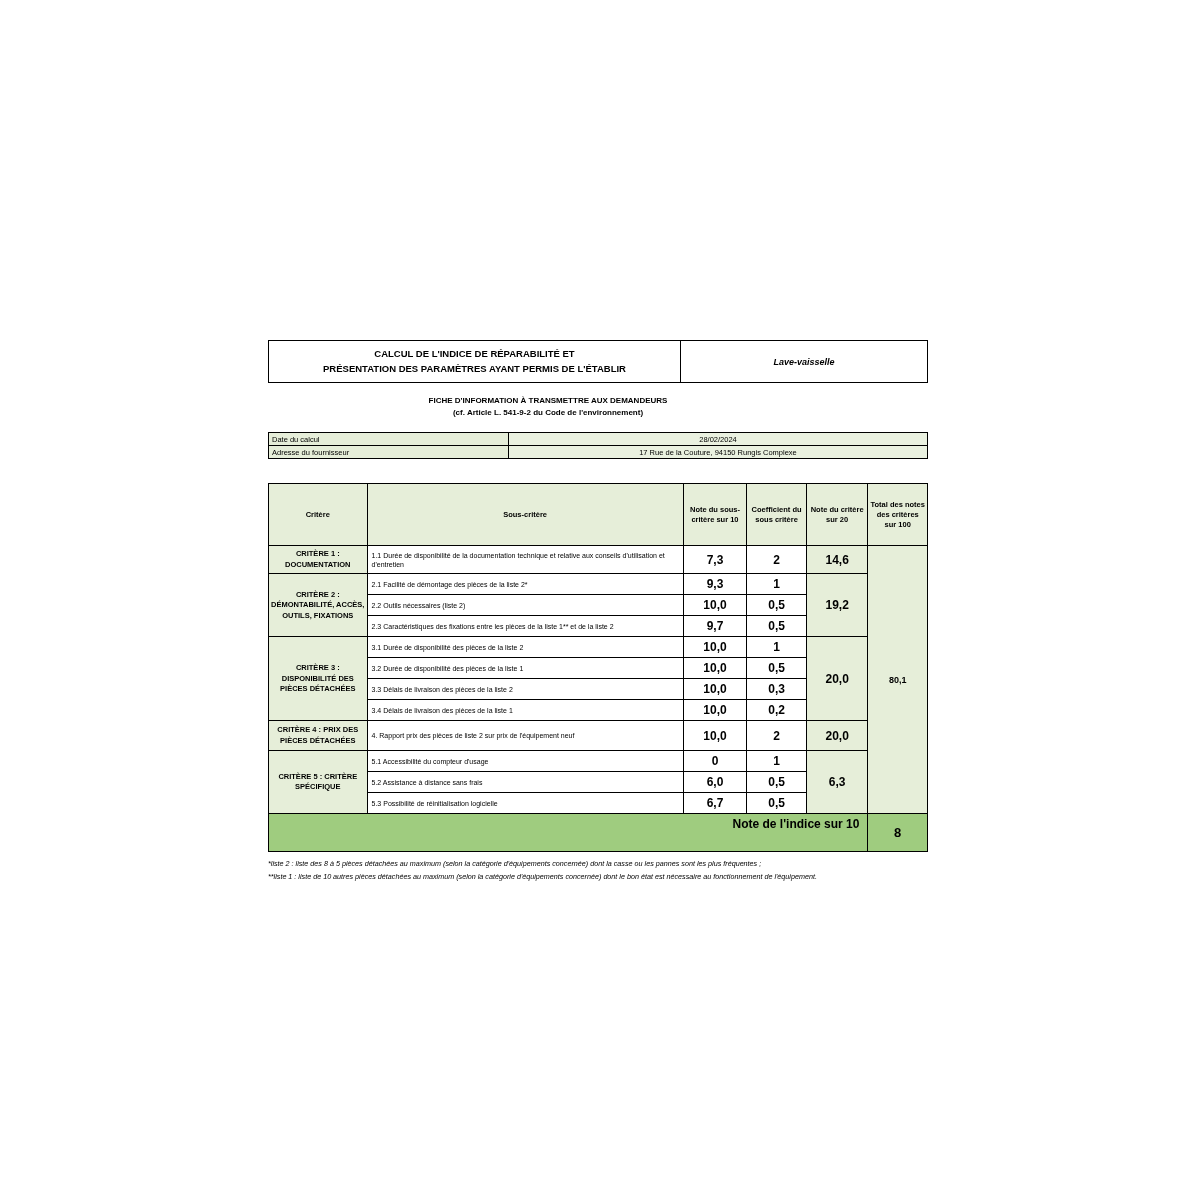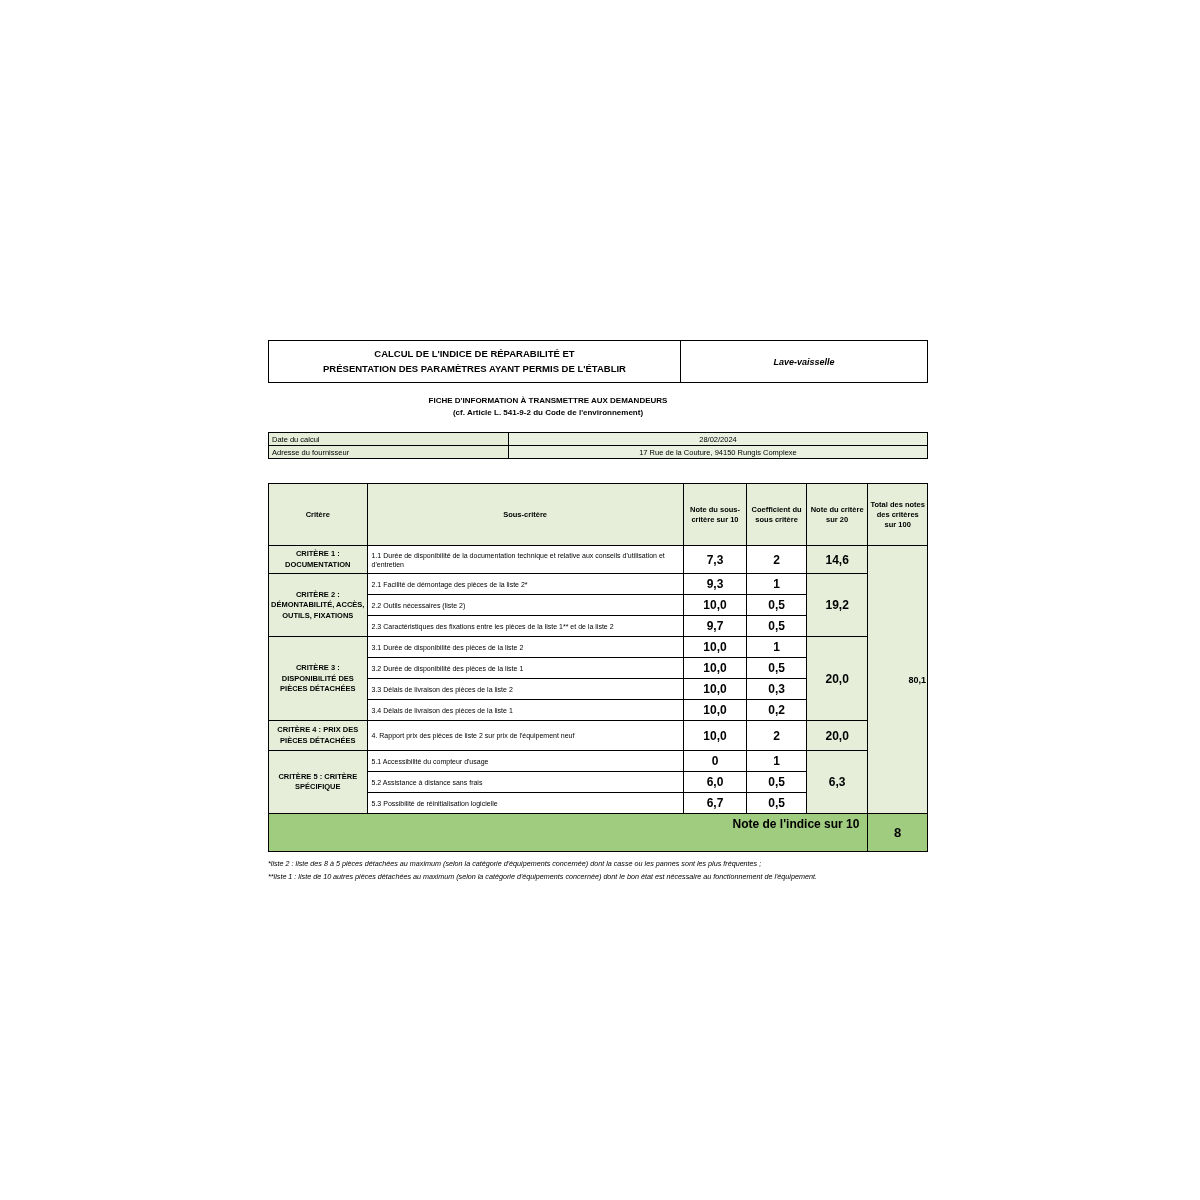--- a/index.html
+++ b/index.html
@@ -133,21 +133,21 @@
   }
   td.note20-cell {
     font-size: 12px;
     font-weight: bold;
     text-align: center;
     background: #e6eed9;
   }
   td.total-cell {
     font-size: 9px;
     font-weight: bold;
-    text-align: right;
+    text-align: center;
     background: #e6eed9;
   }
 
   tr.final td {
     background: #9fcc7f;
     border: 1px solid #000;
   }
   td.final-label {
     font-size: 12px;
     font-weight: bold;

